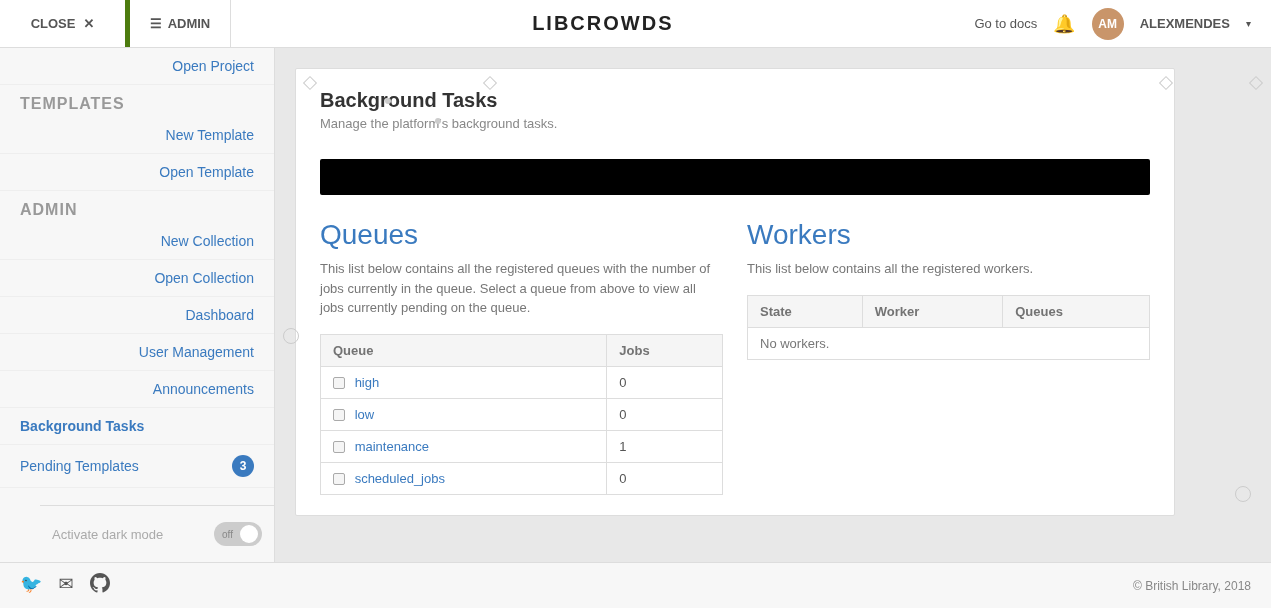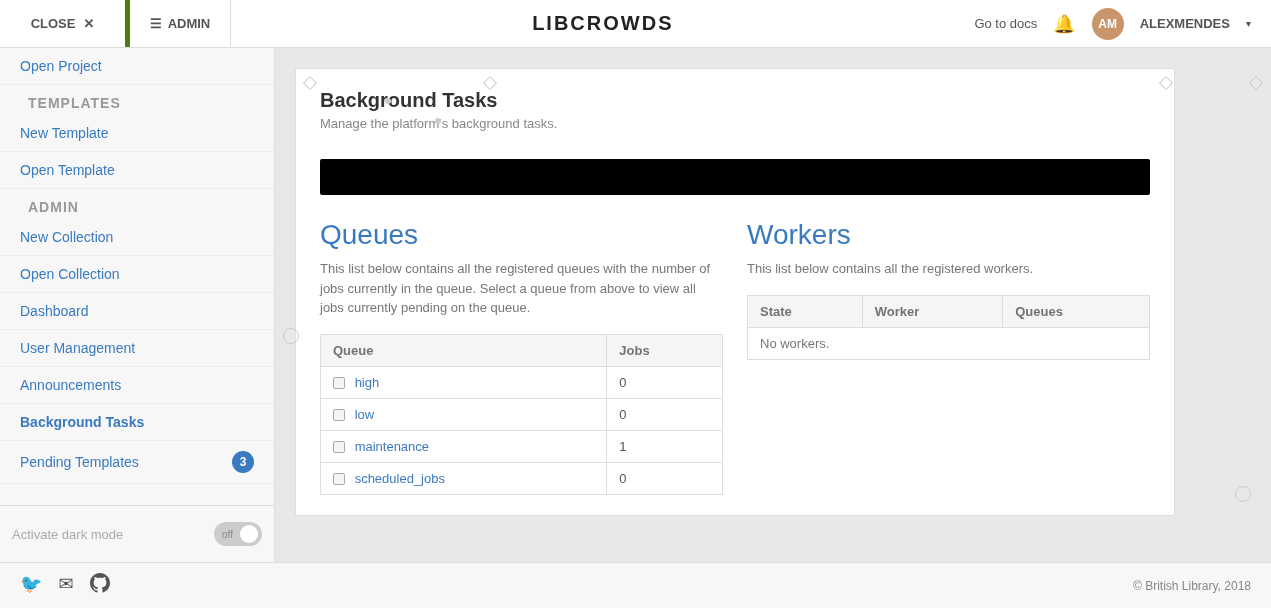--- a/index.html
+++ b/index.html
@@ -88,25 +88,25 @@
       flex-direction: column;
       overflow-y: auto;
     }
     .sidebar-item {
       padding: 10px 20px;
       font-size: 14px;
       color: #3a7abf;
       cursor: pointer;
       border-bottom: 1px solid #eee;
     }
-    .sidebar-item.plain { color: #3a7abf; }
+    .sidebar-item.plain { color: #3a7abf; text-align: right; }
     .sidebar-item.active { color: #3a7abf; font-weight: bold; }
     .sidebar-section-label {
-      padding: 10px 28px 4px;
-      font-size: 14px;
+      padding: 10px 20px 4px;
+      font-size: 16px;
       font-weight: bold;
       color: #999;
       text-transform: uppercase;
       letter-spacing: 1px;
     }
     .sidebar-item-with-badge {
       display: flex;
       align-items: center;
       justify-content: space-between;
       padding: 10px 20px;
@@ -122,20 +122,21 @@
       display: flex; align-items: center; justify-content: center;
       font-size: 12px; font-weight: bold;
     }
     .sidebar-bottom {
       margin-top: auto;
       padding: 16px 12px;
       border-top: 1px solid #ddd;
       display: flex;
       align-items: center;
       justify-content: space-between;
+      margin-left: 40px;
     }
     .dark-mode-label { font-size: 13px; color: #aaa; }
     .toggle {
       background: #ccc;
       border-radius: 20px;
       width: 48px; height: 24px;
       display: flex;
       align-items: center;
       padding: 2px 4px;
       cursor: pointer;

